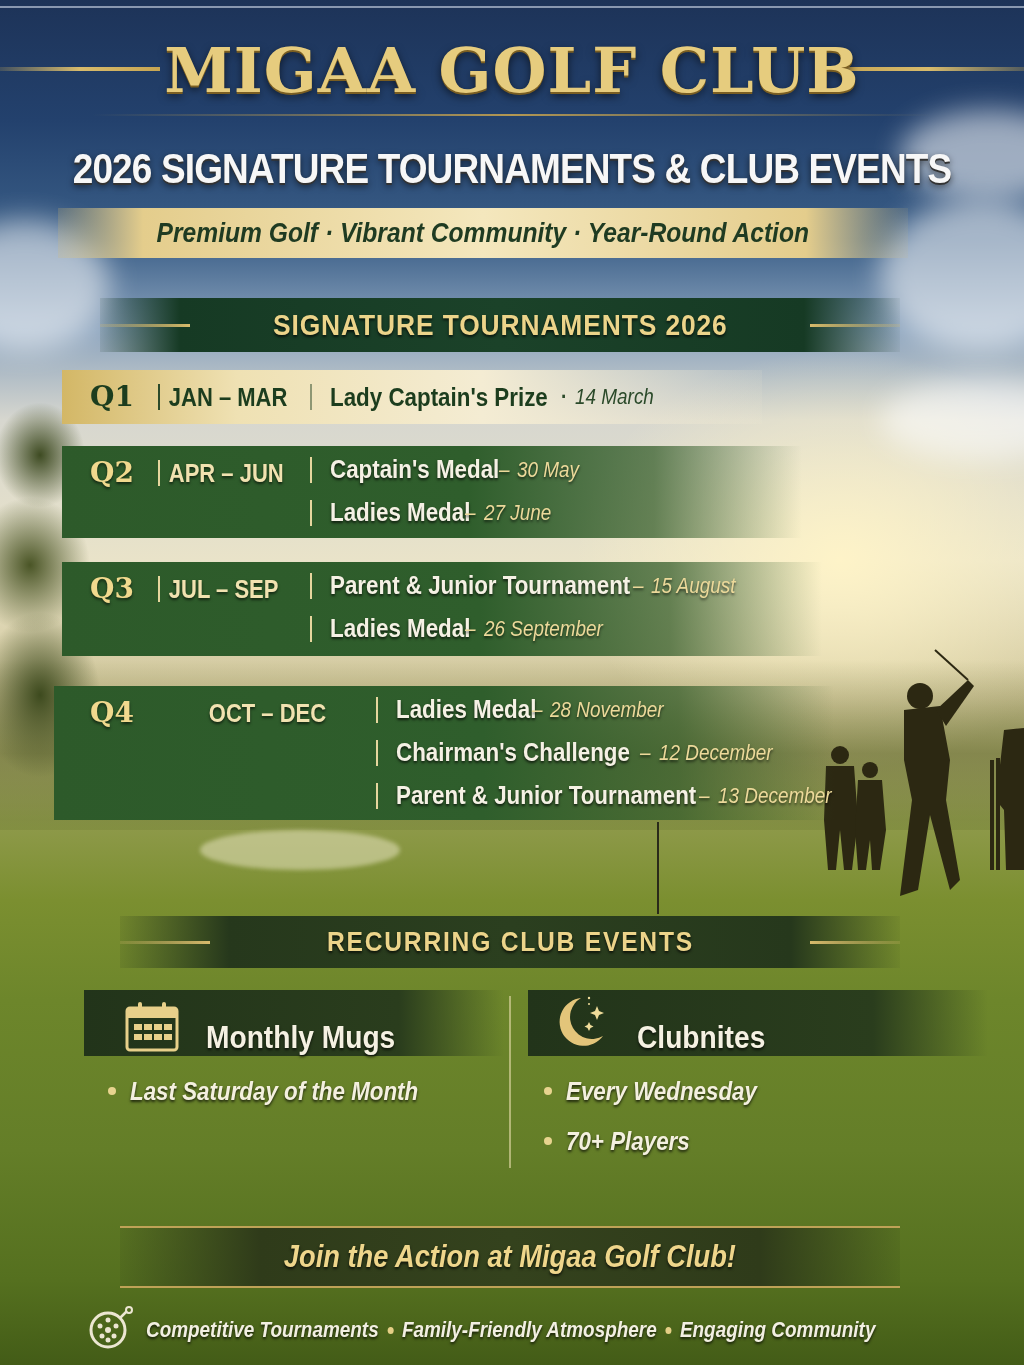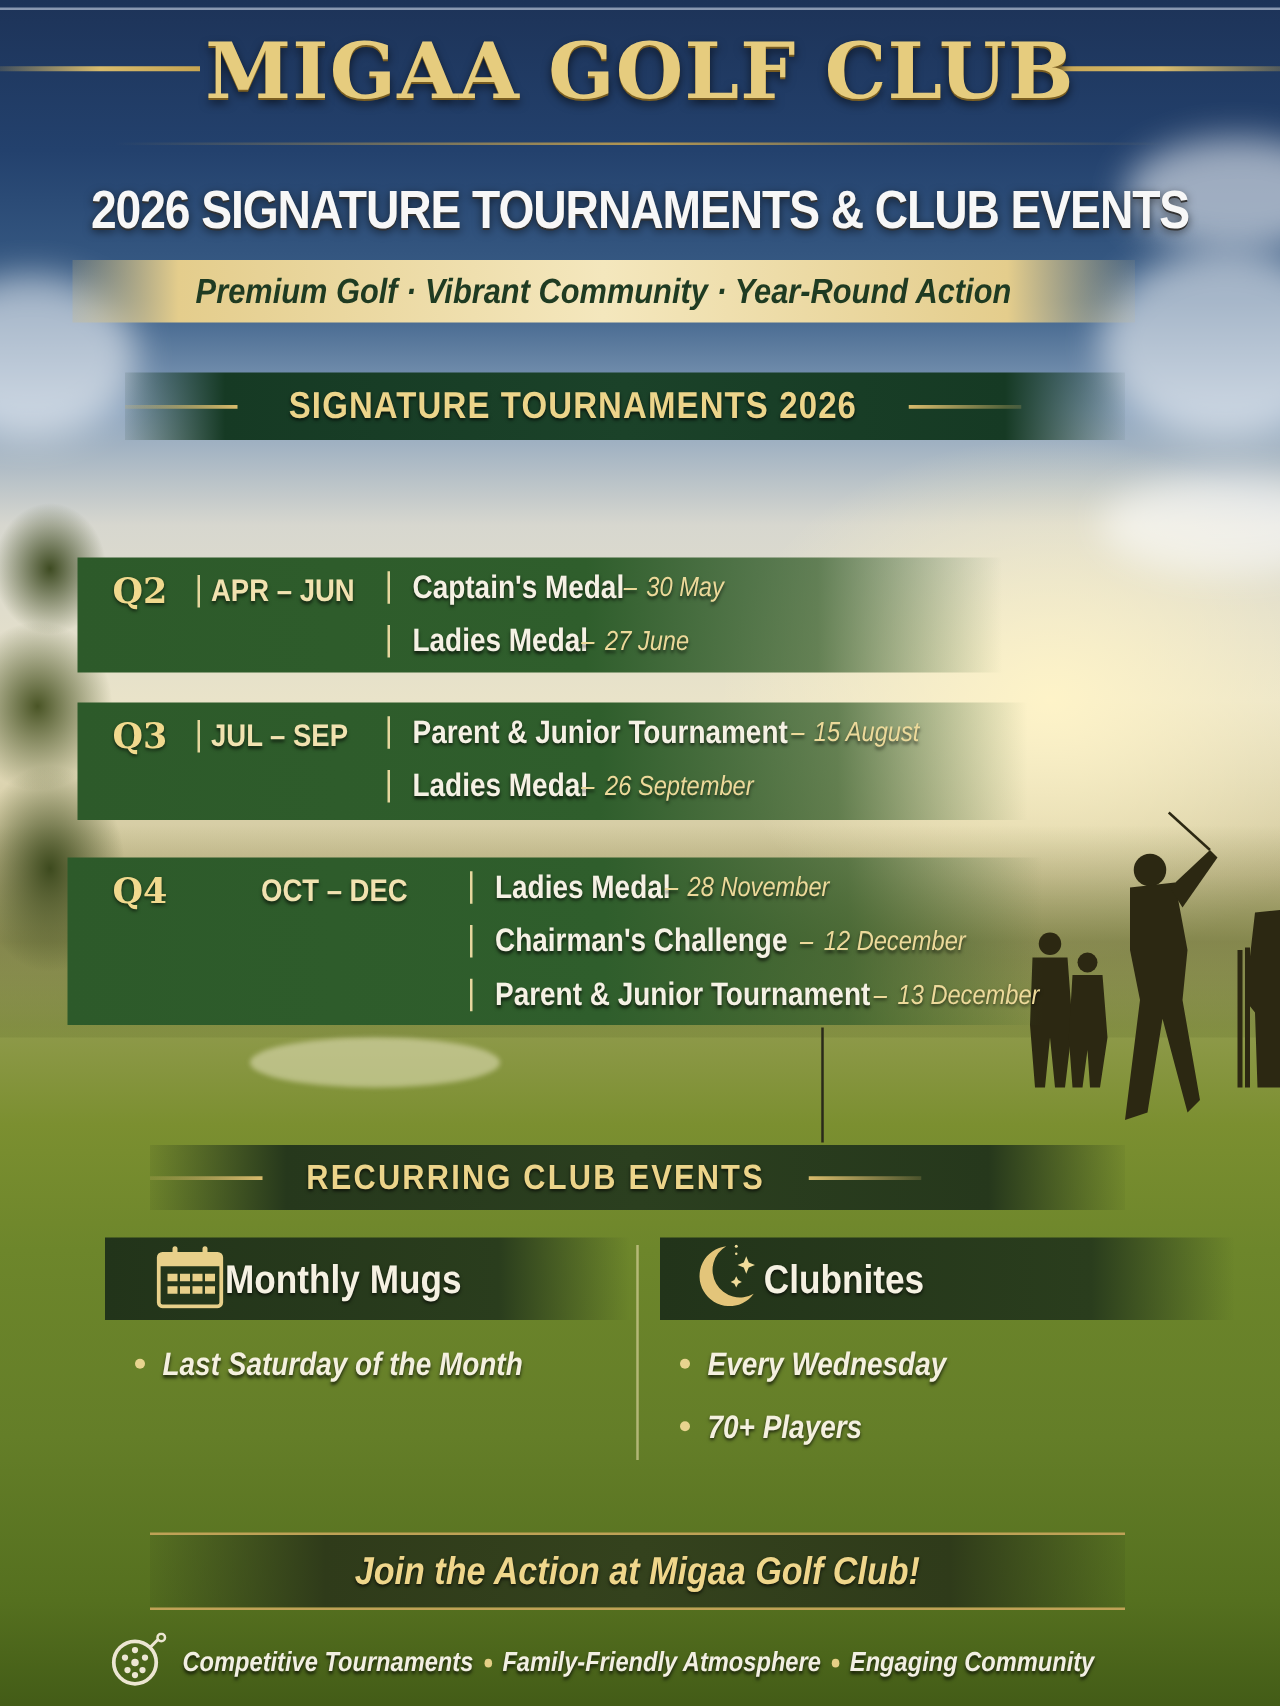--- a/index.html
+++ b/index.html
@@ -33,21 +33,21 @@
     position: absolute; left: 0; right: 0; top: 660px; height: 170px;
     background: linear-gradient(180deg, rgba(120,120,60,0) 0%, rgba(95,100,45,0.55) 55%, rgba(90,105,40,0.2) 100%);
   }
   .path-curve {
     position: absolute; left: 200px; top: 830px; width: 200px; height: 40px;
     border-radius: 50%; background: rgba(230,225,190,0.55); filter: blur(2px);
   }
   .flagpole { position: absolute; left: 657px; top: 822px; width: 2px; height: 92px; background: #2a2a1a; }
 
   
-  .title-wrap { position: absolute; top: 20px; left: 0; right: 0; height: 80px; }
+  .title-wrap { position: absolute; top: 34px; left: 0; right: 0; height: 80px; }
   .title-line { position: absolute; top: 33px; height: 4px; background: linear-gradient(90deg, rgba(200,168,80,0.2), #d8bb6c, #c7a552); }
   .title-line.left { left: 0; width: 160px; }
   .title-line.right { right: 0; width: 190px; background: linear-gradient(90deg, #c7a552, #d8bb6c, rgba(200,168,80,0.3)); }
   .club-title {
     position: absolute; left: 0; right: 0; top: 0; text-align: center;
     font-family: "DejaVu Serif", serif; font-size: 62px; letter-spacing: 1px;
     color: #e6cc7e;
     text-shadow: 0 2px 0 #7a5e22, 0 4px 8px rgba(0,0,0,0.6);
   }
   .title-underline { position: absolute; top: 114px; left: 92px; width: 840px; height: 2px; background: linear-gradient(90deg, rgba(180,150,80,0), #b39752, rgba(180,150,80,0)); }
@@ -66,21 +66,21 @@
   }
   .tagline {
     font-family: "Liberation Sans", sans-serif; font-style: italic; font-weight: bold;
     font-size: 28px; color: #1f3b22; transform: scaleX(0.88); white-space: nowrap;
   }
 
   
   .section-band {
     position: absolute; height: 54px;
     background: linear-gradient(90deg, rgba(20,50,30,0.1) 0%, #163a24 10%, #1b4229 50%, #163a24 88%, rgba(20,50,30,0.05) 100%);
-    display: flex; align-items: center; justify-content: flex-start; gap: 10px;
+    display: flex; align-items: center; justify-content: space-between; gap: 33px;
   }
   .section-rule { width: 90px; height: 3px; background: linear-gradient(90deg, rgba(216,187,108,0.2), #d8bb6c); }
   .section-rule.r { background: linear-gradient(90deg, #d8bb6c, rgba(216,187,108,0.2)); }
   .section-title {
     font-family: "Liberation Sans", sans-serif; font-weight: bold; font-size: 30px;
     color: #ecd48a; letter-spacing: 1px; text-shadow: 0 2px 3px rgba(0,0,0,0.7);
     transform: scaleX(0.88); white-space: nowrap;
   }
 
   
@@ -128,21 +128,21 @@
   .green .ev-name { color: #f5f1e4; text-shadow: 0 2px 3px rgba(0,0,0,0.7); }
   .green .ev-date { color: #ecd99a; text-shadow: 0 2px 3px rgba(0,0,0,0.6); }
 
   .q2 { top: 446px; height: 92px; width: 740px; padding-top: 0; }
   .q3 { top: 562px; height: 94px; width: 760px; }
   .q4 { top: 686px; height: 134px; width: 780px; left: 54px; gap: 33px; }
   .q2 .q-events, .q3 .q-events, .q4 .q-events { padding-top: 2px; }
 
   
   .event-card-head {
-    position: absolute; height: 66px; display: flex; align-items: center; gap: 0;
+    position: absolute; height: 66px; display: flex; align-items: flex-end; gap: 26px;
     background: linear-gradient(90deg, #22341a 0%, #2a3d1d 75%, rgba(42,61,29,0) 100%);
   }
   .event-card-title {
     font-family: "Liberation Sans", sans-serif; font-weight: bold; font-size: 32px;
     color: #f5f1e2; text-shadow: 0 2px 3px rgba(0,0,0,0.7); transform: scaleX(0.88); transform-origin: left; white-space: nowrap;
   }
   .event-bullets { position: absolute; }
   .event-bullet {
     display: flex; align-items: center; height: 50px;
     font-family: "Liberation Sans", sans-serif; font-style: italic; font-weight: bold;
@@ -223,20 +223,33 @@
   <div class="tagline-band">
     <span class="tagline">Premium Golf · Vibrant Community · Year-Round Action</span>
   </div>
 
   <div class="section-band" style="top:298px;left:100px;width:800px;">
     <div class="section-rule"></div>
     <span class="section-title">SIGNATURE TOURNAMENTS 2026</span>
     <div class="section-rule r"></div>
   </div>
 
+  <div class="quarter q1">
+    <div class="q-label">Q1</div>
+    <div class="q-sep"></div>
+    <div class="q-months">JAN – MAR</div>
+    <div class="q-events">
+      <div class="q-event" style="height:54px;">
+        <div class="bar" style="background:rgba(43,74,42,0.5);"></div>
+        <span class="ev-name">Lady Captain's Prize</span>
+        <span class="ev-date" style="margin-left:-22px;font-style:normal;font-weight:bold;">·</span>
+        <span class="ev-date" style="margin-left:6px;">14 March</span>
+      </div>
+    </div>
+  </div>
 
   <div class="quarter green q2">
     <div class="q-label">Q2</div>
     <div class="q-sep"></div>
     <div class="q-months">APR – JUN</div>
     <div class="q-events">
       <div class="q-event">
         <div class="bar"></div>
         <span class="ev-name">Captain's Medal</span>
         <span class="ev-date">–</span>

